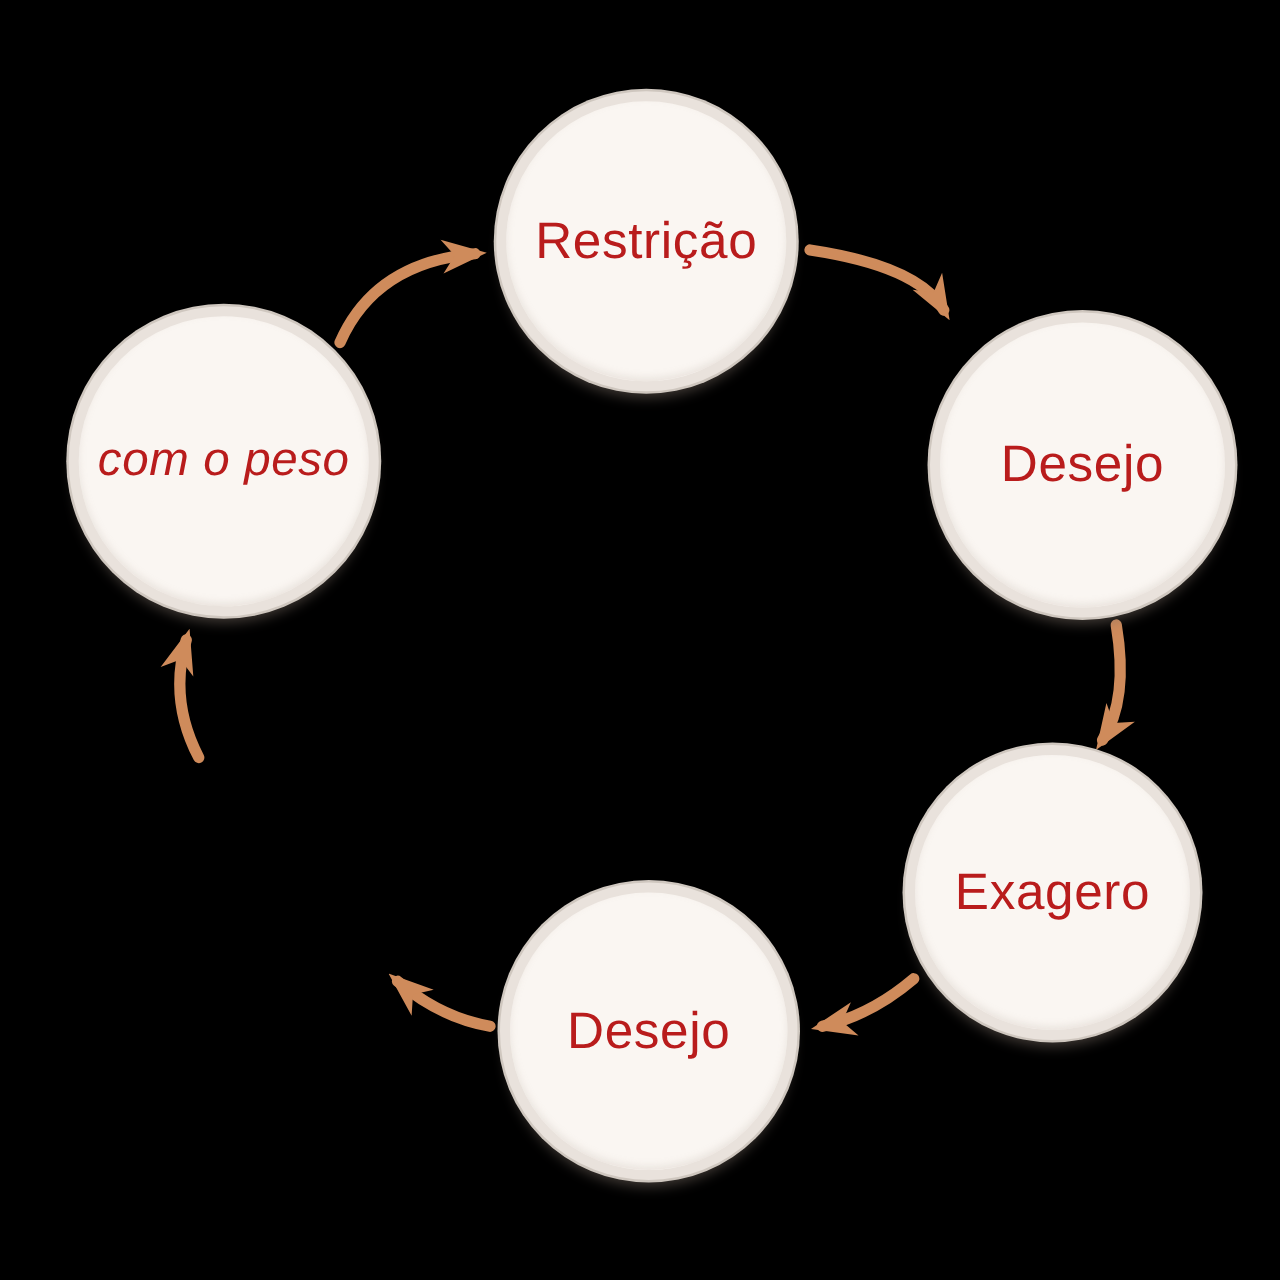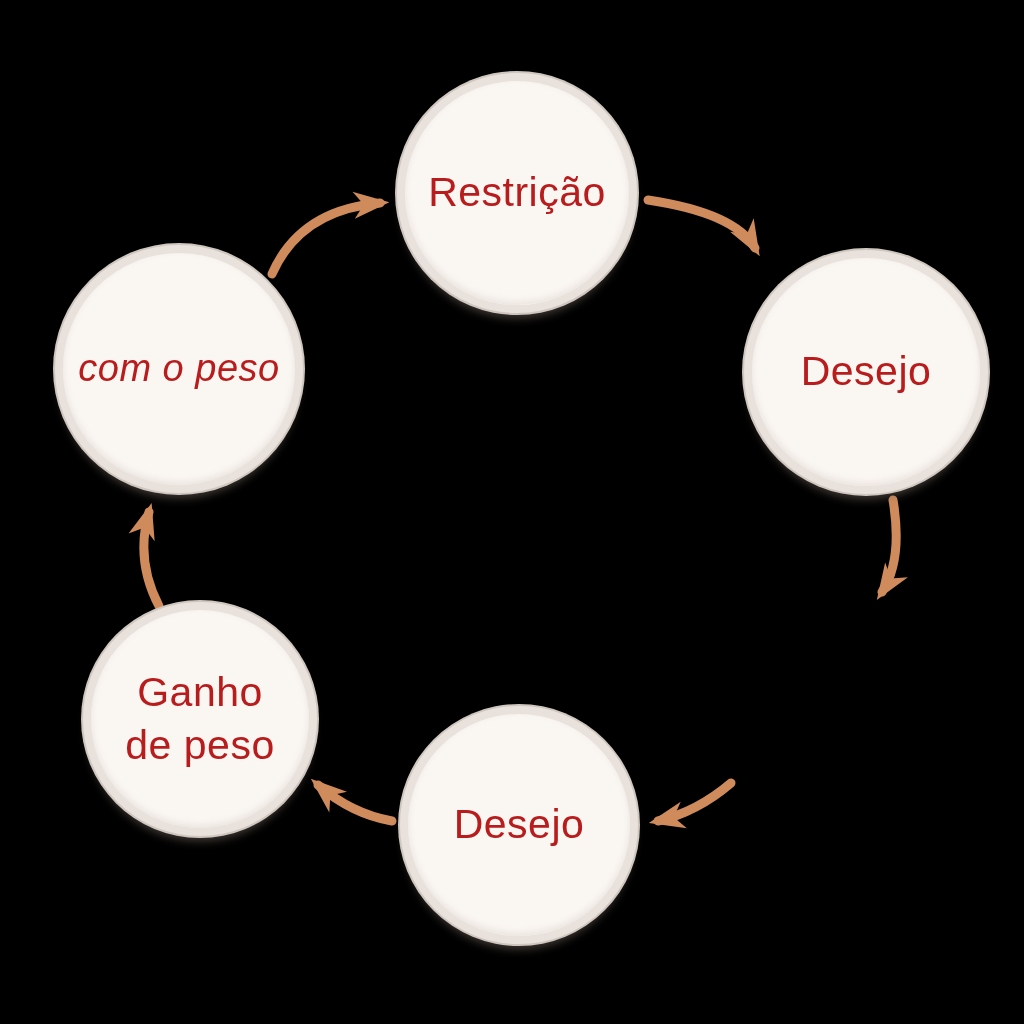--- a/index.html
+++ b/index.html
@@ -67,27 +67,26 @@
   </svg>
 
   <div class="node n-restricao">
     <span class="line">Restrição</span>
   </div>
 
   <div class="node n-desejo">
     <span class="line">Desejo</span>
   </div>
 
+  <div class="node n-exagero">
+    <span class="line">Exagero</span>
+  </div>
 
   <div class="node n-culpa">
     <span class="line">Desejo</span>
   </div>
 
-  <div class="node n-ganho">
-    <span class="line">Ganho</span>
-    <span class="line">de peso</span>
-  </div>
 
   <div class="node n-insatisfacao">
     <span class="line">com o peso</span>
   </div>
 
 </div>
 
 </body></html>

